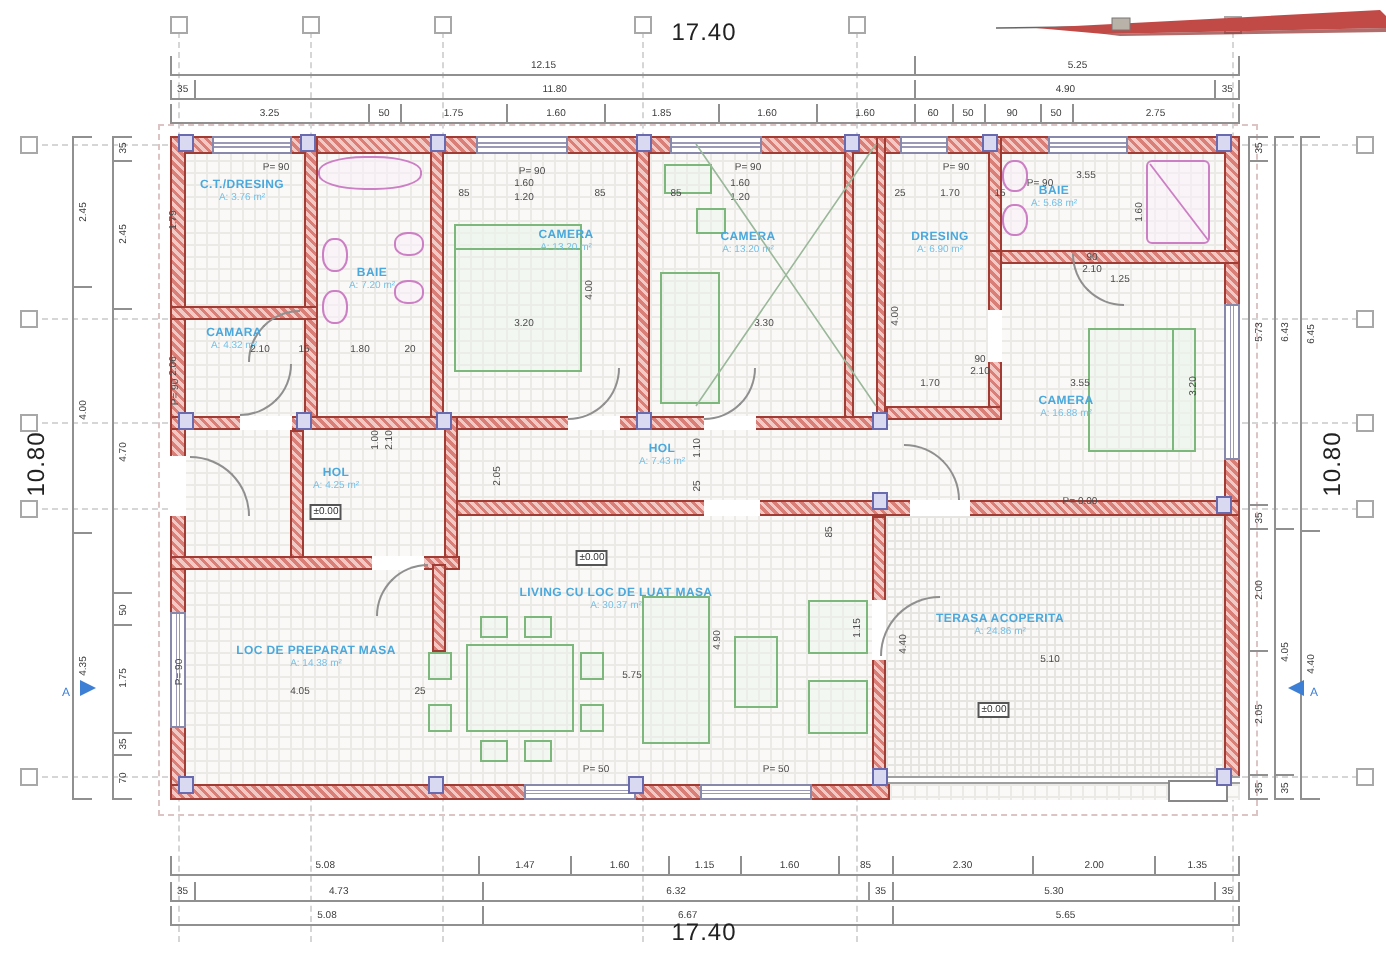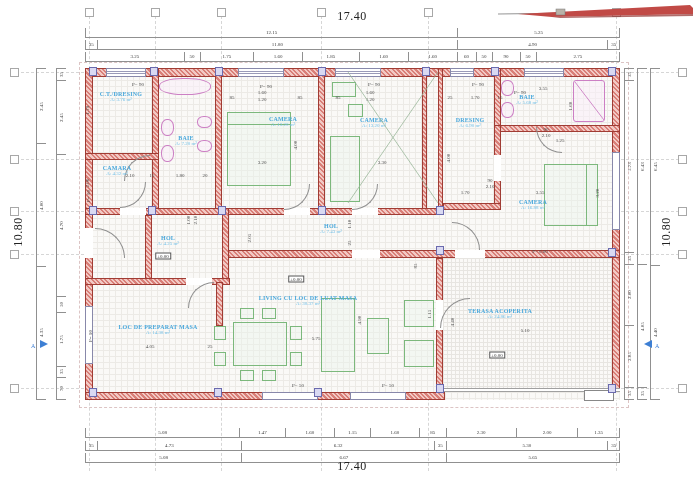--- a/index.html
+++ b/index.html
@@ -1,17 +1,17 @@
 <!DOCTYPE html>
 <html><head>
 <meta charset="utf-8">
 <style>
   html,body{margin:0;padding:0;background:#ffffff;}
   #canvas{position:relative;width:693px;height:481px;background:#ffffff;overflow:hidden;
-          font-family:Liberation Serif, serif;}
+          font-family:Liberation Sans, sans-serif;}
   
   .abs{position:absolute;}
   .axisV{position:absolute;width:0;border-left:1px dashed #d6d6d6;top:16px;bottom:10px;}
   .axisH{position:absolute;height:0;border-top:1px dashed #d6d6d6;left:16px;right:14px;}
   .bub{position:absolute;width:7px;height:7px;border:1px solid #a8a8a8;background:#fff;}
   .roofdash{position:absolute;border:1px dashed #dcc4c4;}
   .innerdash{position:absolute;border:1px dashed #d2d2d2;}
   .floor{position:absolute;background:#faf9f7;
          background-image:linear-gradient(#eceae6 1px,transparent 1px),
                           linear-gradient(90deg,#eceae6 1px,transparent 1px);

